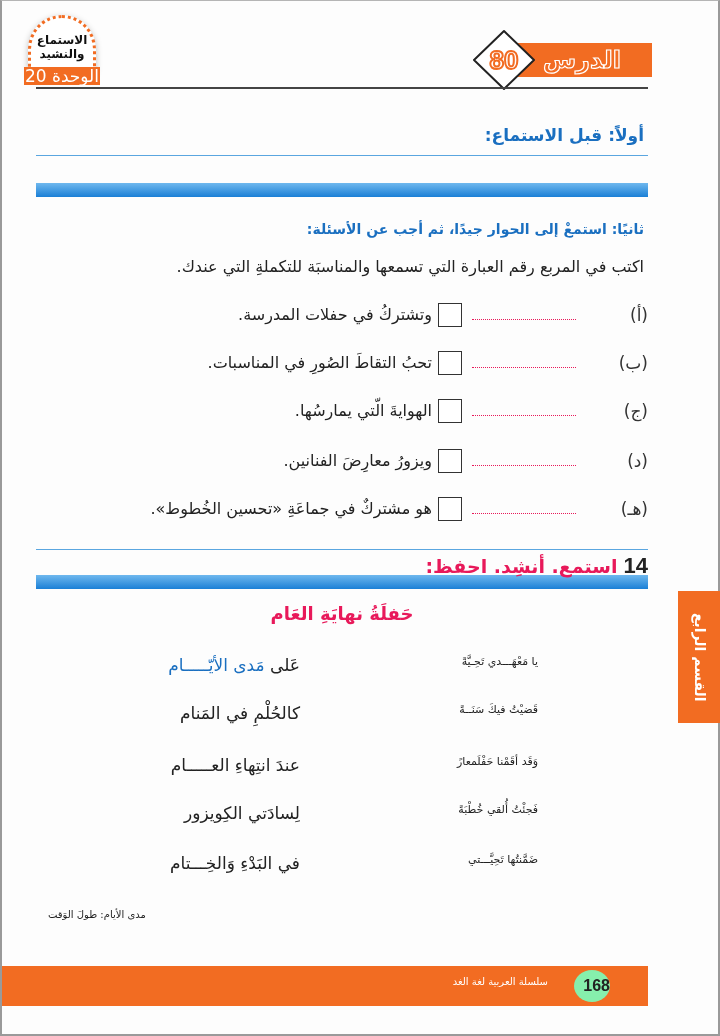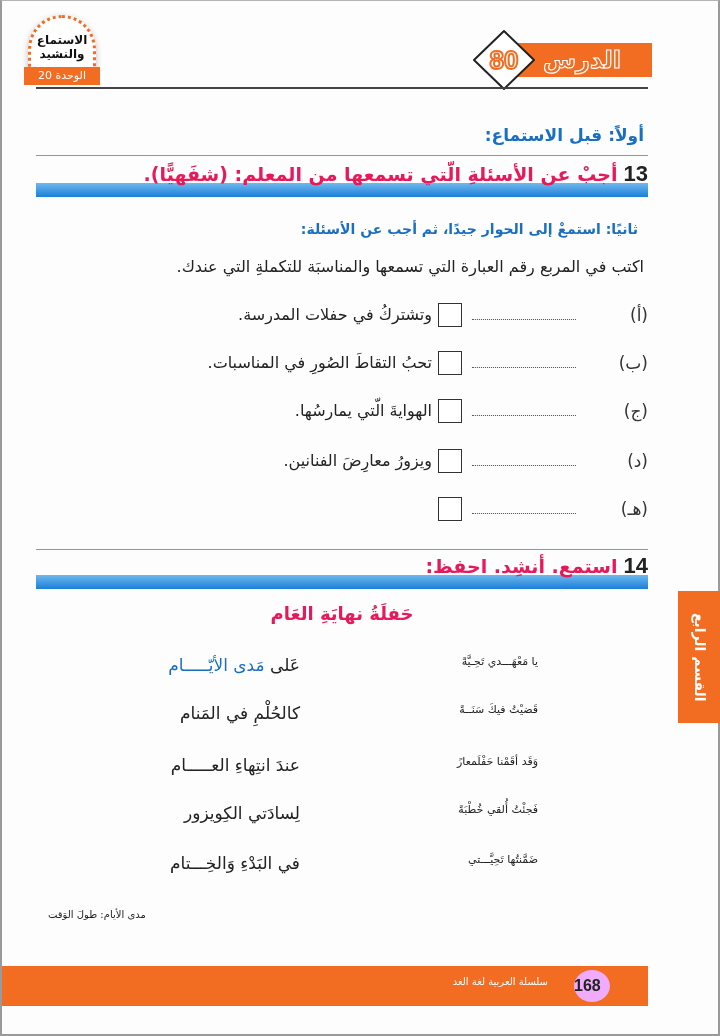--- a/index.html
+++ b/index.html
@@ -4,60 +4,60 @@
   <style>
     * { box-sizing: border-box; margin: 0; padding: 0; }
     html, body { width: 720px; height: 1036px; background: #fefefe; overflow: hidden; }
     body { position: relative; font-family: "DejaVu Sans", sans-serif; color: #222; }
     .page-frame { position: absolute; left: 0; top: 0; width: 720px; height: 1036px; border: 2px solid #9a9a9a; border-top: 1px solid #b5b5b5; background: #fdfdfd; }
 
     
     .unit-badge { position: absolute; left: 22px; top: 14px; width: 76px; height: 72px; }
     .unit-badge .circle { position: absolute; left: 4px; top: 0; width: 68px; height: 56px; border-radius: 34px 34px 0 0; border: 3px dotted #f26c22; border-bottom: none; background: #fff; box-shadow: 0 2px 6px rgba(0,0,0,0.25); display: flex; flex-direction: column; align-items: center; justify-content: center; padding-top: 4px; }
     .unit-badge .circle span { font-family: "DejaVu Sans", sans-serif; font-weight: bold; font-size: 12px; line-height: 14px; color: #111; direction: rtl; }
-    .unit-badge .unit-bar { position: absolute; left: 0; top: 52px; width: 76px; height: 18px; background: #f26c22; color: #fff; font-size: 11px; text-align: center; line-height: 18px; direction: rtl; }
+    .unit-badge .unit-bar { position: absolute; left: 0; top: 52px; width: 76px; height: 18px; background: #f26c22; color: #fff; font-size: 17px; text-align: center; line-height: 18px; direction: rtl; }
 
     .lesson-header { position: absolute; left: 470px; top: 28px; width: 180px; height: 58px; }
     .lesson-bar { position: absolute; right: 0; top: 14px; width: 140px; height: 34px; background: #f26c22; color: #fff; font-family: "DejaVu Sans", sans-serif; font-size: 24px; font-weight: bold; text-align: center; line-height: 34px; direction: rtl; -webkit-text-stroke: 1px #fff; color: #f26c22; text-shadow: 0 0 0 #fff; }
     .lesson-bar .txt { color: #f26c22; text-align: right; -webkit-text-stroke: 1.2px #fff; }
     .lesson-diamond { position: absolute; left: 0; top: 0; width: 64px; height: 62px; }
     .lesson-diamond svg { width: 64px; height: 62px; }
 
     .header-rule { position: absolute; left: 34px; top: 86px; width: 612px; height: 2px; background: #444; }
 
     
     .section-heading { position: absolute; right: 74px; direction: rtl; color: #1a6fc0; font-size: 17px; font-weight: bold; }
     .blue-rule { position: absolute; left: 34px; width: 612px; height: 1px; background: #5aa6e0; }
     .exercise-band { position: absolute; left: 34px; width: 612px; height: 36px; }
     .exercise-band .gradient { position: absolute; left: 0; bottom: 0; width: 100%; height: 14px; background: linear-gradient(#6fb8ee, #1a7fd6); }
     .exercise-band .title { position: absolute; right: 0; top: 0; direction: rtl; font-size: 19px; font-weight: bold; color: #e8195a; white-space: nowrap; }
     .exercise-band .num { color: #222; font-family: "Liberation Sans", sans-serif; font-size: 22px; margin-left: 6px; }
 
-    .subheading { position: absolute; right: 80px; direction: rtl; color: #1a6fc0; font-size: 14px; font-weight: bold; }
+    .subheading { position: absolute; right: 74px; direction: rtl; color: #1a6fc0; font-size: 14px; font-weight: bold; }
     .instruction { position: absolute; right: 74px; direction: rtl; color: #222; font-size: 16px; white-space: nowrap; }
 
     .qa-row { position: absolute; left: 34px; width: 612px; height: 30px; }
     .qa-row .letter { position: absolute; right: 0; top: 2px; width: 36px; direction: rtl; font-size: 17px; color: #333; text-align: right; }
     .qa-row .dots { position: absolute; right: 72px; top: 16px; width: 104px; border-bottom: 1.5px dotted #e8195a; }
     .qa-row .box { position: absolute; right: 186px; top: 0; width: 24px; height: 24px; border: 1.5px solid #333; background: #fff; }
     .qa-row .phrase { position: absolute; right: 216px; top: 2px; direction: rtl; font-size: 16px; color: #222; white-space: nowrap; }
 
     .poem-title { position: absolute; left: 34px; width: 612px; text-align: center; direction: rtl; color: #e8195a; font-size: 18px; font-weight: bold; }
     .verse { position: absolute; left: 34px; width: 612px; height: 30px; direction: rtl; }
     .verse .first { position: absolute; right: 110px; top: 0; font-size: 11px; color: #222; white-space: nowrap; }
     .verse .second { position: absolute; right: 348px; top: 0; font-size: 17px; color: #222; white-space: nowrap; }
     .verse .second .hl { color: #1a6fc0; }
 
     .side-tab { position: absolute; left: 676px; top: 590px; width: 44px; height: 132px; background: #f26c22; display: flex; align-items: center; justify-content: center; }
     .side-tab span { writing-mode: vertical-rl; color: #fff; font-size: 14px; font-weight: bold; direction: rtl; }
 
     .glossary { position: absolute; left: 46px; top: 908px; direction: rtl; font-size: 10px; color: #222; }
 
     .footer-bar { position: absolute; left: 0; top: 965px; width: 646px; height: 40px; background: #f26c22; }
-    .footer-bar .page-num { position: absolute; left: 572px; top: 4px; width: 36px; height: 32px; border-radius: 50%; background: #f0abfc; color: #222; font-family: "Liberation Sans", sans-serif; font-weight: bold; font-size: 16px; text-align: left; line-height: 32px; }
+    .footer-bar .page-num { position: absolute; left: 572px; top: 4px; width: 36px; height: 32px; border-radius: 50%; background: #86efac; color: #222; font-family: "Liberation Sans", sans-serif; font-weight: bold; font-size: 16px; text-align: right; line-height: 32px; }
     .footer-bar .series { position: absolute; right: 100px; top: 10px; direction: rtl; color: #fff; font-size: 10px; }
   </style>
 </head>
 <body>
 
 <div class="page-frame">
 
   <div class="unit-badge">
     <div class="circle">
       <span>الاستماع</span>
@@ -78,23 +78,20 @@
     </div>
   </div>
 
   <div class="header-rule"></div>
 
   <div class="section-heading" style="top:124px;">أولاً: قبل الاستماع:</div>
   <div class="blue-rule" style="top:154px;"></div>
 
   <div class="exercise-band" style="top:160px;">
     <div class="gradient"></div>
-    <div class="title">
-      <span class="num">13</span><span>أجبْ عن الأسئلةِ الّتي تسمعها من المعلم: (شفَهيًّا).</span>
-    </div>
   </div>
 
   <div class="subheading" style="top:220px;">ثانيًا: استمعْ إلى الحوار جيدًا، ثم أجب عن الأسئلة:</div>
   <div class="instruction" style="top:256px;">اكتب في المربع رقم العبارة التي تسمعها والمناسبَة للتكملةِ التي عندك.</div>
 
   <div class="qa-row" style="top:302px;">
     <span class="letter">(أ)</span>
     <span class="dots"></span>
     <span class="box"></span>
     <span class="phrase">وتشتركُ في حفلات المدرسة.</span>
@@ -114,20 +111,21 @@
   <div class="qa-row" style="top:448px;">
     <span class="letter">(د)</span>
     <span class="dots"></span>
     <span class="box"></span>
     <span class="phrase">ويزورُ معارِضَ الفنانين.</span>
   </div>
   <div class="qa-row" style="top:496px;">
     <span class="letter">(هـ)</span>
     <span class="dots"></span>
     <span class="box"></span>
+    <span class="phrase">هو مشتركٌ في جماعَةِ «تحسين الخُطوط».</span>
   </div>
 
   <div class="blue-rule" style="top:548px;"></div>
   <div class="exercise-band" style="top:552px;">
     <div class="gradient"></div>
     <div class="title">
       <span class="num">14</span><span>استمع. أنشِد. احفظ:</span>
     </div>
   </div>
 

